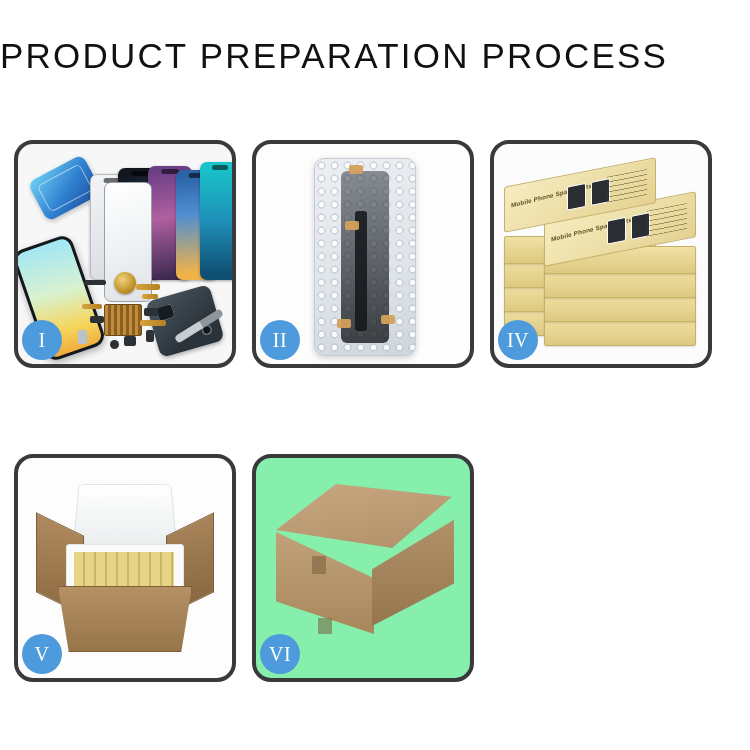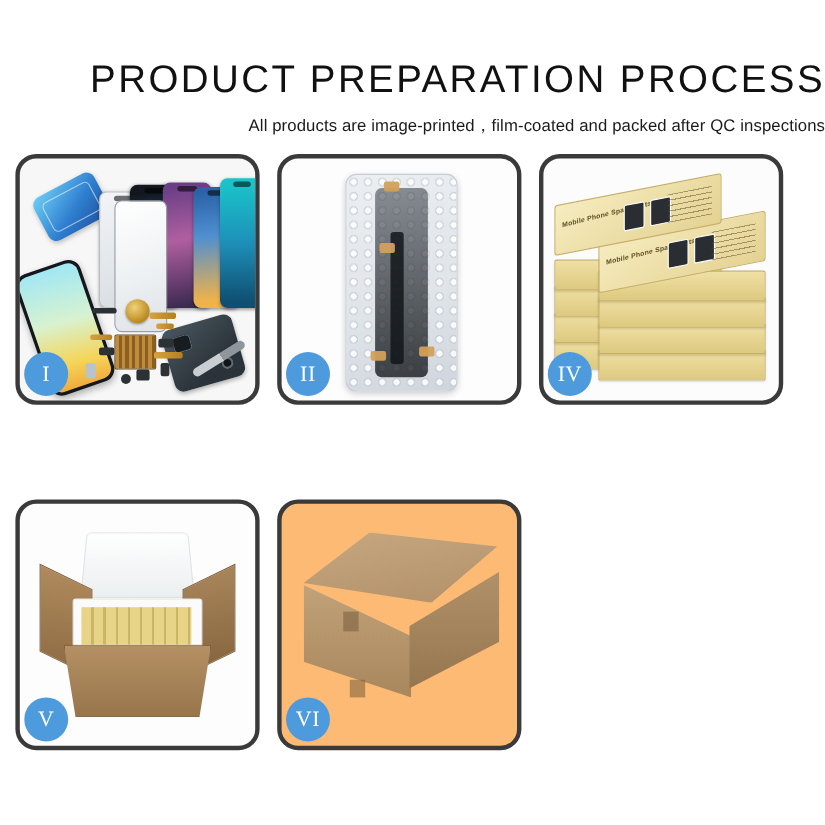--- a/index.html
+++ b/index.html
@@ -11,21 +11,21 @@
     width: 750px;
     height: 750px;
     font-family: "Liberation Sans", sans-serif;
     overflow: hidden;
     position: relative;
   }
 
   .page { width: 750px; height: 750px; position: relative; }
 
   
-  .header { text-align: right; padding-top: 55px; }
+  .header { text-align: left; padding-top: 38px; }
   .title {
     font-size: 35px;
     font-weight: 400;
     letter-spacing: 2.2px;
     color: #111111;
     line-height: 1.05;
     white-space: nowrap;
   }
   .subtitle {
     font-size: 15.2px;
@@ -353,21 +353,21 @@
   }
   .yellowstrips {
     position: absolute;
     left: 56px; top: 94px;
     width: 100px; height: 34px;
     background: repeating-linear-gradient(90deg,#e8d486 0 9px,#cbb665 9px 11px);
     border: 1px solid #bda košt;
   }
 
   
-  .p6 { background: #fdba74; }
+  .p6 { background: #86efac; }
   .carton6-top {
     position: absolute;
     left: 20px; top: 26px;
     width: 176px; height: 64px;
     background: linear-gradient(170deg,#c6a780,#b2916a);
     clip-path: polygon(34% 0, 100% 20%, 66% 100%, 0 72%);
   }
   .carton6-left {
     position: absolute;
     left: 20px; top: 60px;
@@ -384,21 +384,20 @@
   }
   .tapepatch { position: absolute; background: rgba(120,94,60,.55); }
 </style>
 </head>
 <body>
 
 <div class="page">
 
   <div class="header">
     <div class="title">PRODUCT PREPARATION PROCESS</div>
-    <div class="subtitle">All products are image-printed，film-coated and packed after QC inspections</div>
   </div>
 
   <div class="grid">
 
     <div class="panel p1">
       <div class="panel-stage">
         <div class="tempered"></div>
 
         <div class="phone-fan">
           <div class="fanphone fp1">

